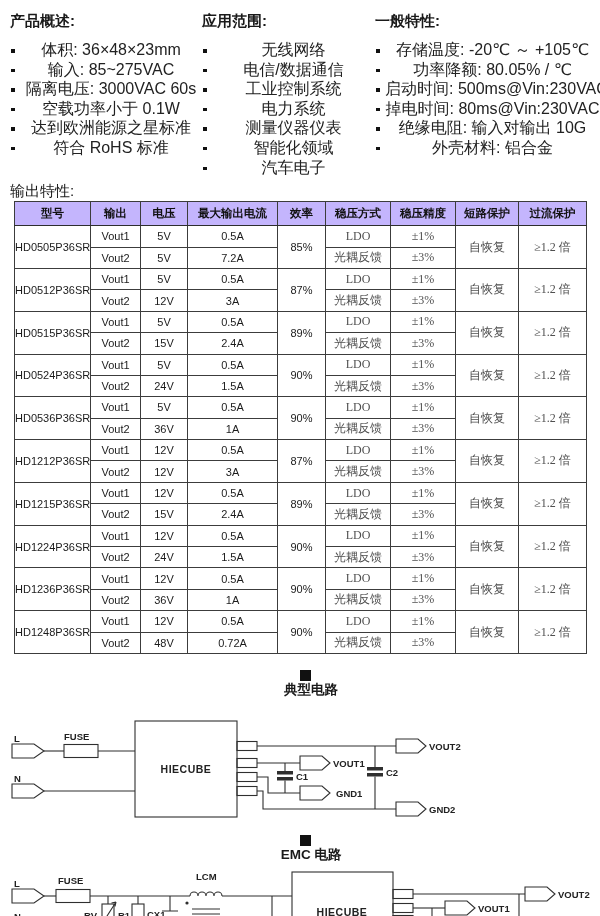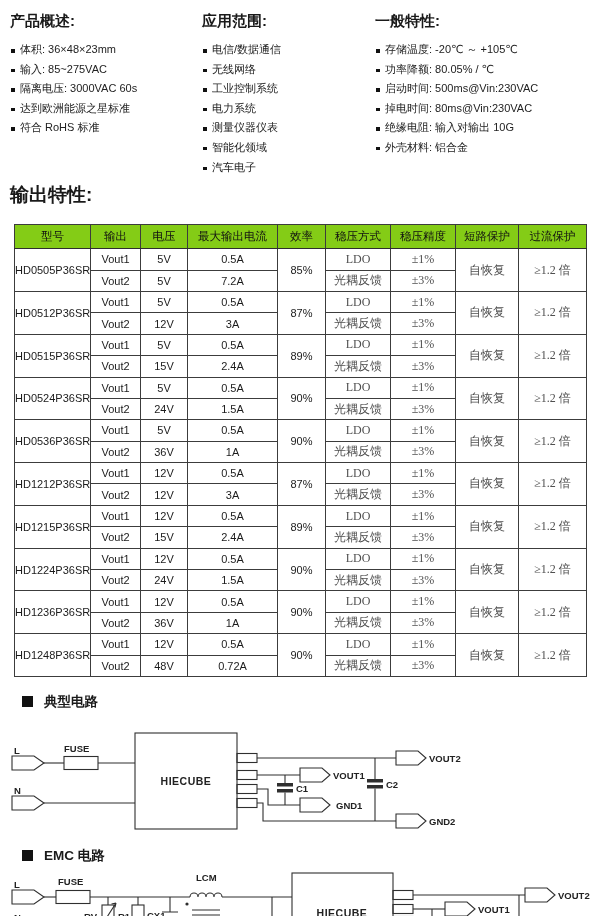--- a/index.html
+++ b/index.html
@@ -6,46 +6,46 @@
   body{
     width:600px;height:916px;background:#ffffff;overflow:hidden;position:relative;
     font-family:"Liberation Sans","DejaVu Sans",sans-serif;color:#1a1a1a;
   }
   
   .top-grid{display:flex;padding:10px 0 0 10px;}
   .col1{width:192px;} .col2{width:173px;} .col3{width:225px;}
   h2.sec{font-size:15px;font-weight:bold;margin:2px 0 9px 0;}
   ul.feat{list-style:none;margin:0;padding:0;}
   ul.feat li{
-    position:relative;font-size:11px;height:19.6px;line-height:19.6px;
-    padding-left:10px;white-space:nowrap;color:#222;
+    position:relative;font-size:16px;height:19.6px;line-height:19.6px;
+    padding-left:10px;white-space:nowrap;color:#222;text-align:center;
   }
   ul.feat li::before{
     content:"";position:absolute;left:1px;top:9px;width:3.5px;height:3.5px;background:#111;
   }
   
-  h2.outsec{font-size:19px;font-weight:bold;margin:5px 0 16px 10px;}
+  h2.outsec{font-size:15px;font-weight:normal;margin:5px 0 0 10px;}
   table.out{
     border-collapse:collapse;table-layout:fixed;width:572px;margin:0 0 0 14px;
     border:1.5px solid #2e2e2e;
   }
   table.out th,table.out td{
     border:1px solid #3c3c3c;text-align:center;vertical-align:middle;padding:0;
     font-size:11px;overflow:hidden;white-space:nowrap;
   }
   table.out thead th{
-    background:#84cc16;height:23px;font-size:11.5px;font-weight:normal;
+    background:#c4b5fd;height:23px;font-size:11.5px;font-weight:bold;
     border-bottom:1.5px solid #2e2e2e;color:#111;
   }
   table.out tbody td{height:20.4px;color:#1b1b1b;}
   table.out td.cn{
     color:#4f4f4f;font-family:"Liberation Serif","DejaVu Serif",serif;font-size:12px;
   }
   
-  .circ-head{font-size:13.5px;font-weight:bold;margin:16px 0 2px 22px;display:flex;align-items:center;}
+  .circ-head{font-size:13.5px;font-weight:bold;margin:16px 0 2px 22px;display:flex;align-items:center;flex-direction:column;}
   .circ-head .marker{width:11px;height:11px;background:#111;display:inline-block;margin-right:11px;}
   svg.circ{display:block;}
   svg.circ path,svg.circ rect,svg.circ line,svg.circ circle{
     stroke:#2f2f2f;stroke-width:1.1;fill:none;
   }
   svg.circ .fillbar{fill:#2f2f2f;stroke:none;}
   svg.circ .dot{fill:#2f2f2f;stroke:none;}
   svg.circ text{
     stroke:none;fill:#222;font-family:"Liberation Sans","DejaVu Sans",sans-serif;
     font-size:9.5px;font-weight:600;
@@ -55,29 +55,30 @@
 </head>
 <body>
 
 <div class="top-grid">
   <div class="col1">
     <h2 class="sec">产品概述:</h2>
     <ul class="feat">
         <li>体积: 36×48×23mm</li>
         <li>输入: 85~275VAC</li>
         <li>隔离电压: 3000VAC 60s</li>
+        <li>空载功率小于 0.1W</li>
         <li>达到欧洲能源之星标准</li>
         <li>符合 RoHS 标准</li>
       </ul>
   </div>
   <div class="col2">
     <h2 class="sec">应用范围:</h2>
     <ul class="feat">
+        <li>无线网络</li>
         <li>电信/数据通信</li>
-        <li>无线网络</li>
         <li>工业控制系统</li>
         <li>电力系统</li>
         <li>测量仪器仪表</li>
         <li>智能化领域</li>
         <li>汽车电子</li>
       </ul>
   </div>
   <div class="col3">
     <h2 class="sec">一般特性:</h2>
     <ul class="feat">

